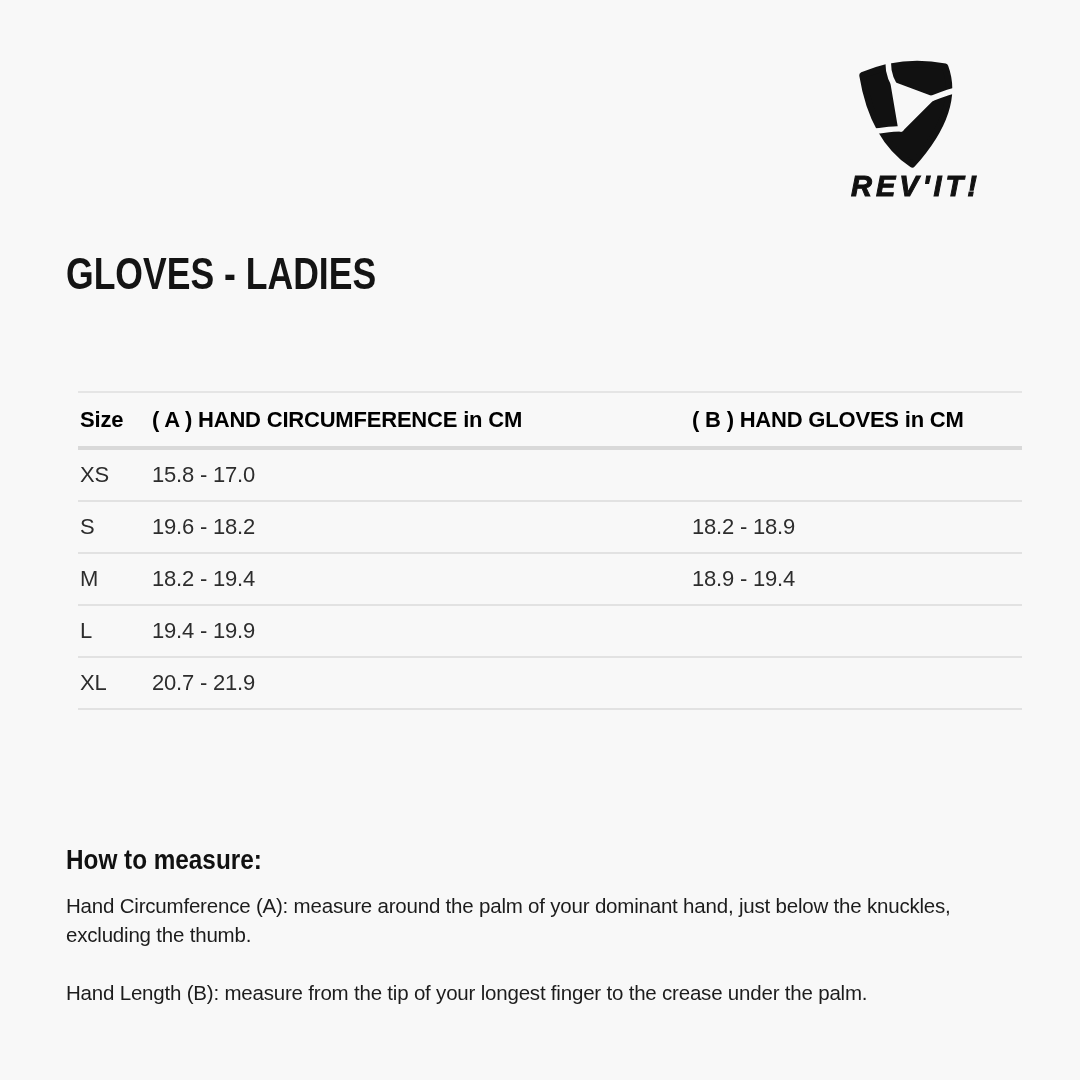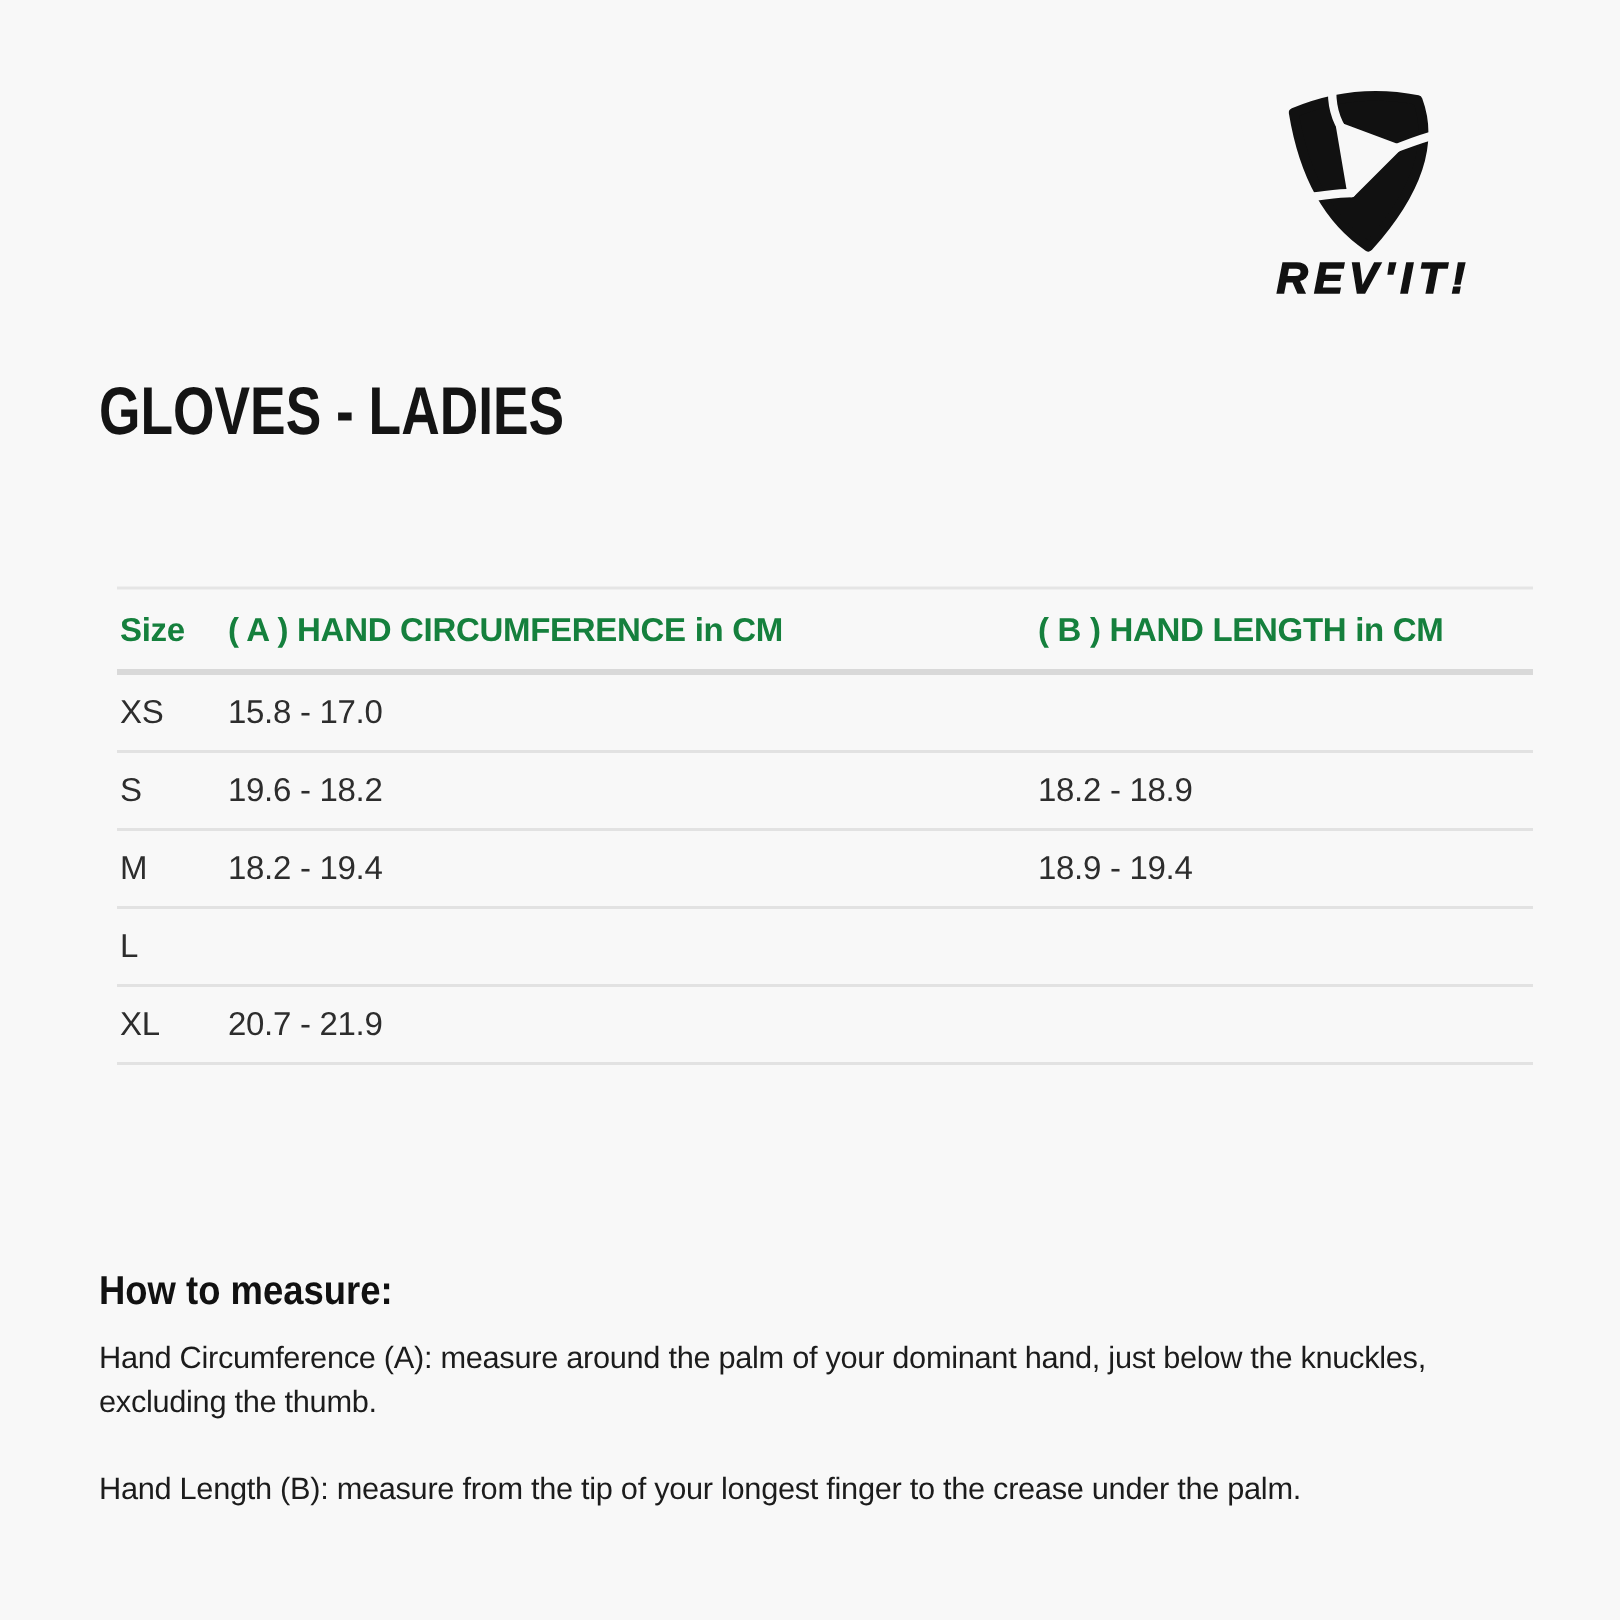--- a/index.html
+++ b/index.html
@@ -62,21 +62,21 @@
     border-top: 2px solid #e5e5e5;
   }
   .thead {
     display: grid;
     grid-template-columns: 74px 540px 1fr;
     align-items: center;
     height: 53px;
     border-bottom: 4px solid #d9d9d9;
     font-size: 22px;
     font-weight: 700;
-    color: #15803d;
+    color: #000000;
     letter-spacing: -0.2px;
   }
   .trow {
     display: grid;
     grid-template-columns: 74px 540px 1fr;
     align-items: center;
     height: 50px;
     border-bottom: 2px solid #e2e2e2;
     font-size: 22px;
     color: #2d2d2d;
@@ -128,21 +128,21 @@
     </svg>
     <div class="logo-text">REV'IT!</div>
   </div>
 
   <div class="page-title">GLOVES - LADIES</div>
 
   <div class="size-table">
     <div class="thead">
       <div class="cell-size">Size</div>
       <div>( A ) HAND CIRCUMFERENCE in CM</div>
-      <div>( B ) HAND LENGTH in CM</div>
+      <div>( B ) HAND GLOVES in CM</div>
     </div>
     <div>
     <div class="trow">
       <div class="cell-size">XS</div>
       <div>15.8 - 17.0</div>
     </div>
 
     <div class="trow">
       <div class="cell-size">S</div>
       <div>19.6 - 18.2</div>
@@ -150,20 +150,21 @@
     </div>
 
     <div class="trow">
       <div class="cell-size">M</div>
       <div>18.2 - 19.4</div>
       <div>18.9 - 19.4</div>
     </div>
 
     <div class="trow">
       <div class="cell-size">L</div>
+      <div>19.4 - 19.9</div>
     </div>
 
     <div class="trow">
       <div class="cell-size">XL</div>
       <div>20.7 - 21.9</div>
     </div>
   </div>
   </div>
 
   <div class="howto">

